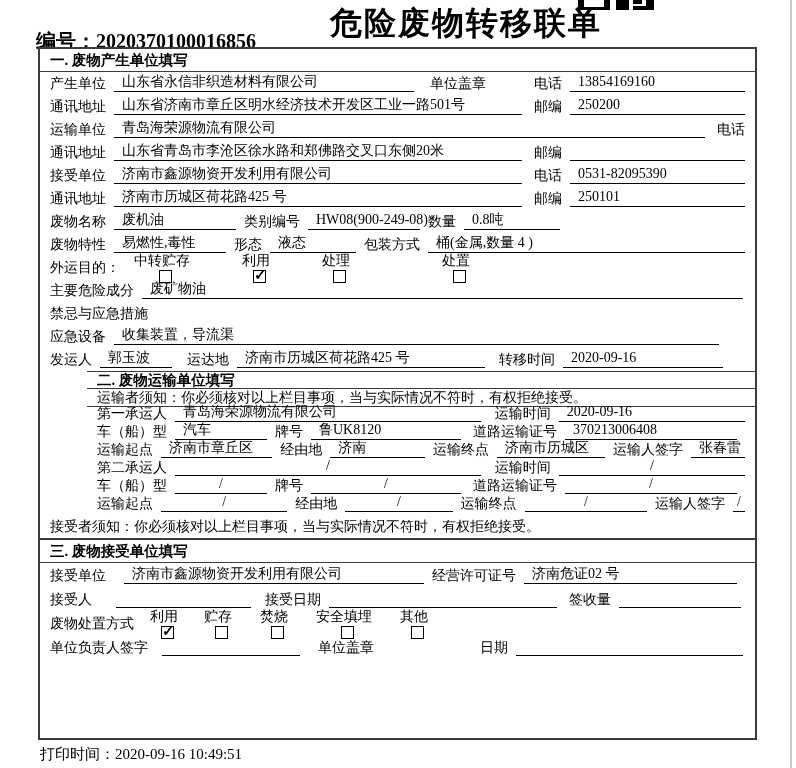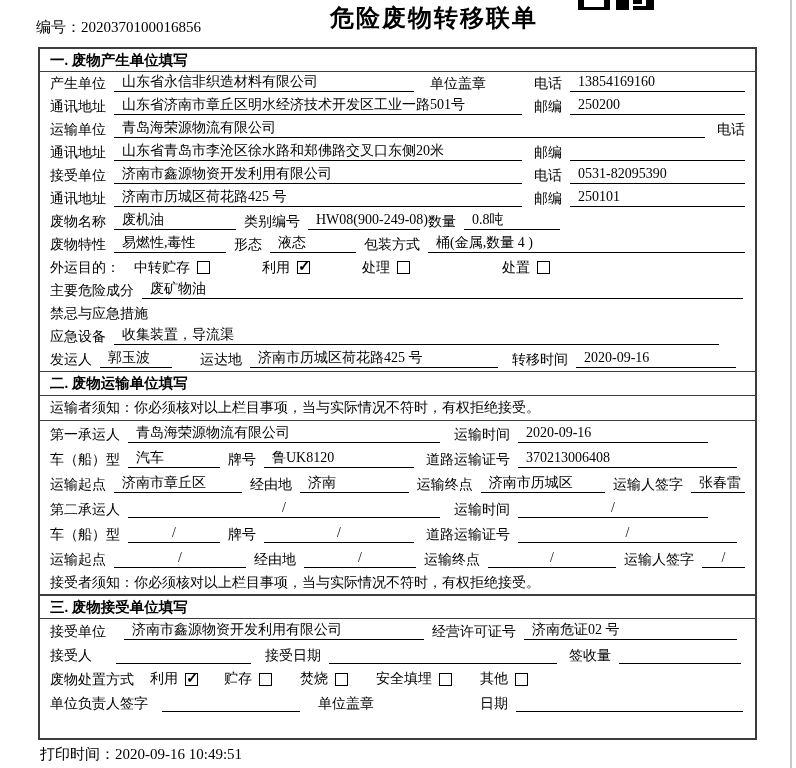--- a/index.html
+++ b/index.html
@@ -1,36 +1,36 @@
 <!DOCTYPE html>
 <html><head>
 <meta charset="utf-8">
 <style>
   html,body{margin:0;padding:0;}
   body{width:796px;height:768px;background:#ffffff;position:relative;overflow:hidden;
        font-family:"Liberation Serif","DejaVu Serif",serif;color:#000;}
-  .hdr-no{position:absolute;left:36px;top:18px;font-size:15px;white-space:nowrap;}
-  .title{position:absolute;left:330px;top:2px;font-size:24px;font-weight:700;letter-spacing:2px;white-space:nowrap;}
+  .hdr-no{position:absolute;left:36px;top:28px;font-size:20px;white-space:nowrap;font-weight:bold;}
+  .title{position:absolute;left:330px;top:2px;font-size:32px;font-weight:700;letter-spacing:2px;white-space:nowrap;}
   .qr{position:absolute;left:578px;top:0;}
   .form{position:absolute;left:38px;top:47px;width:719px;height:693px;border:2px solid #3c3c3c;
         box-sizing:border-box;background:#fff;display:flex;flex-direction:column;}
   .row{display:flex;align-items:flex-end;padding:0 10px 3px 10px;box-sizing:border-box;font-size:14px;}
   .row > :not(:first-child){margin-left:8px;}
   .rc{align-items:center;padding-bottom:0;}
-  .r1{height:23px;}.r2{height:25px;}.r3{height:24px;}
+  .r1{height:23px;}.r2{height:18px;margin-left:47px;}.r3{height:24px;}
   .sec{font-weight:700;align-items:center;border-bottom:1.5px solid #3c3c3c;font-size:14.5px;padding-bottom:0;}
   .sect{border-top:1.5px solid #3c3c3c;}
   .note{align-items:center;border-bottom:1.5px solid #3c3c3c;padding-bottom:0;}
   .lbl{white-space:nowrap;line-height:17px;}
   .u{border-bottom:1px solid #000;white-space:nowrap;padding:0 4px 1px 8px;box-sizing:border-box;
      min-height:18px;line-height:17px;}
   .uc{text-align:center;padding-left:4px;}
   .sp{flex:1;}
   .fx{flex:1;}
-  .opt{white-space:nowrap;display:flex;align-items:center;}
+  .opt{white-space:nowrap;display:flex;align-items:center;flex-direction:column;}
   .cb{width:13px;height:13px;border:1.6px solid #000;display:inline-block;position:relative;
       margin-left:7px;box-sizing:border-box;flex:none;}
   .cb.checked::before{content:"\2713";position:absolute;left:0;top:-5px;font-size:15px;font-weight:700;}
   .footer{position:absolute;left:40px;top:745px;font-size:15px;white-space:nowrap;}
   .page-edge{position:absolute;left:790px;top:0;width:2px;height:768px;background:#c9c9c9;}
 </style>
 </head>
 <body>
 
 <div class="hdr-no">
@@ -147,21 +147,21 @@
   </div>
 
   <div class="row r1">
     <span class="lbl">应急设备</span>
     <span class="u fx" style="margin-right:26px">收集装置，导流渠</span>
   </div>
 
   <div class="row r1">
     <span class="lbl">发运人</span>
     <span class="u" style="width:72px">郭玉波</span>
-    <span class="lbl" style="margin-left:28px">运达地</span>
+    <span class="lbl" style="margin-left:15px">运达地</span>
     <span class="u" style="width:248px">济南市历城区荷花路425 号</span>
     <span class="lbl" style="margin-left:14px">转移时间</span>
     <span class="u" style="width:160px">2020-09-16</span>
   </div>
 
   <div class="row r2 sec sect">
     <span>二. 废物运输单位填写</span>
   </div>
 
   <div class="row r2 note">

